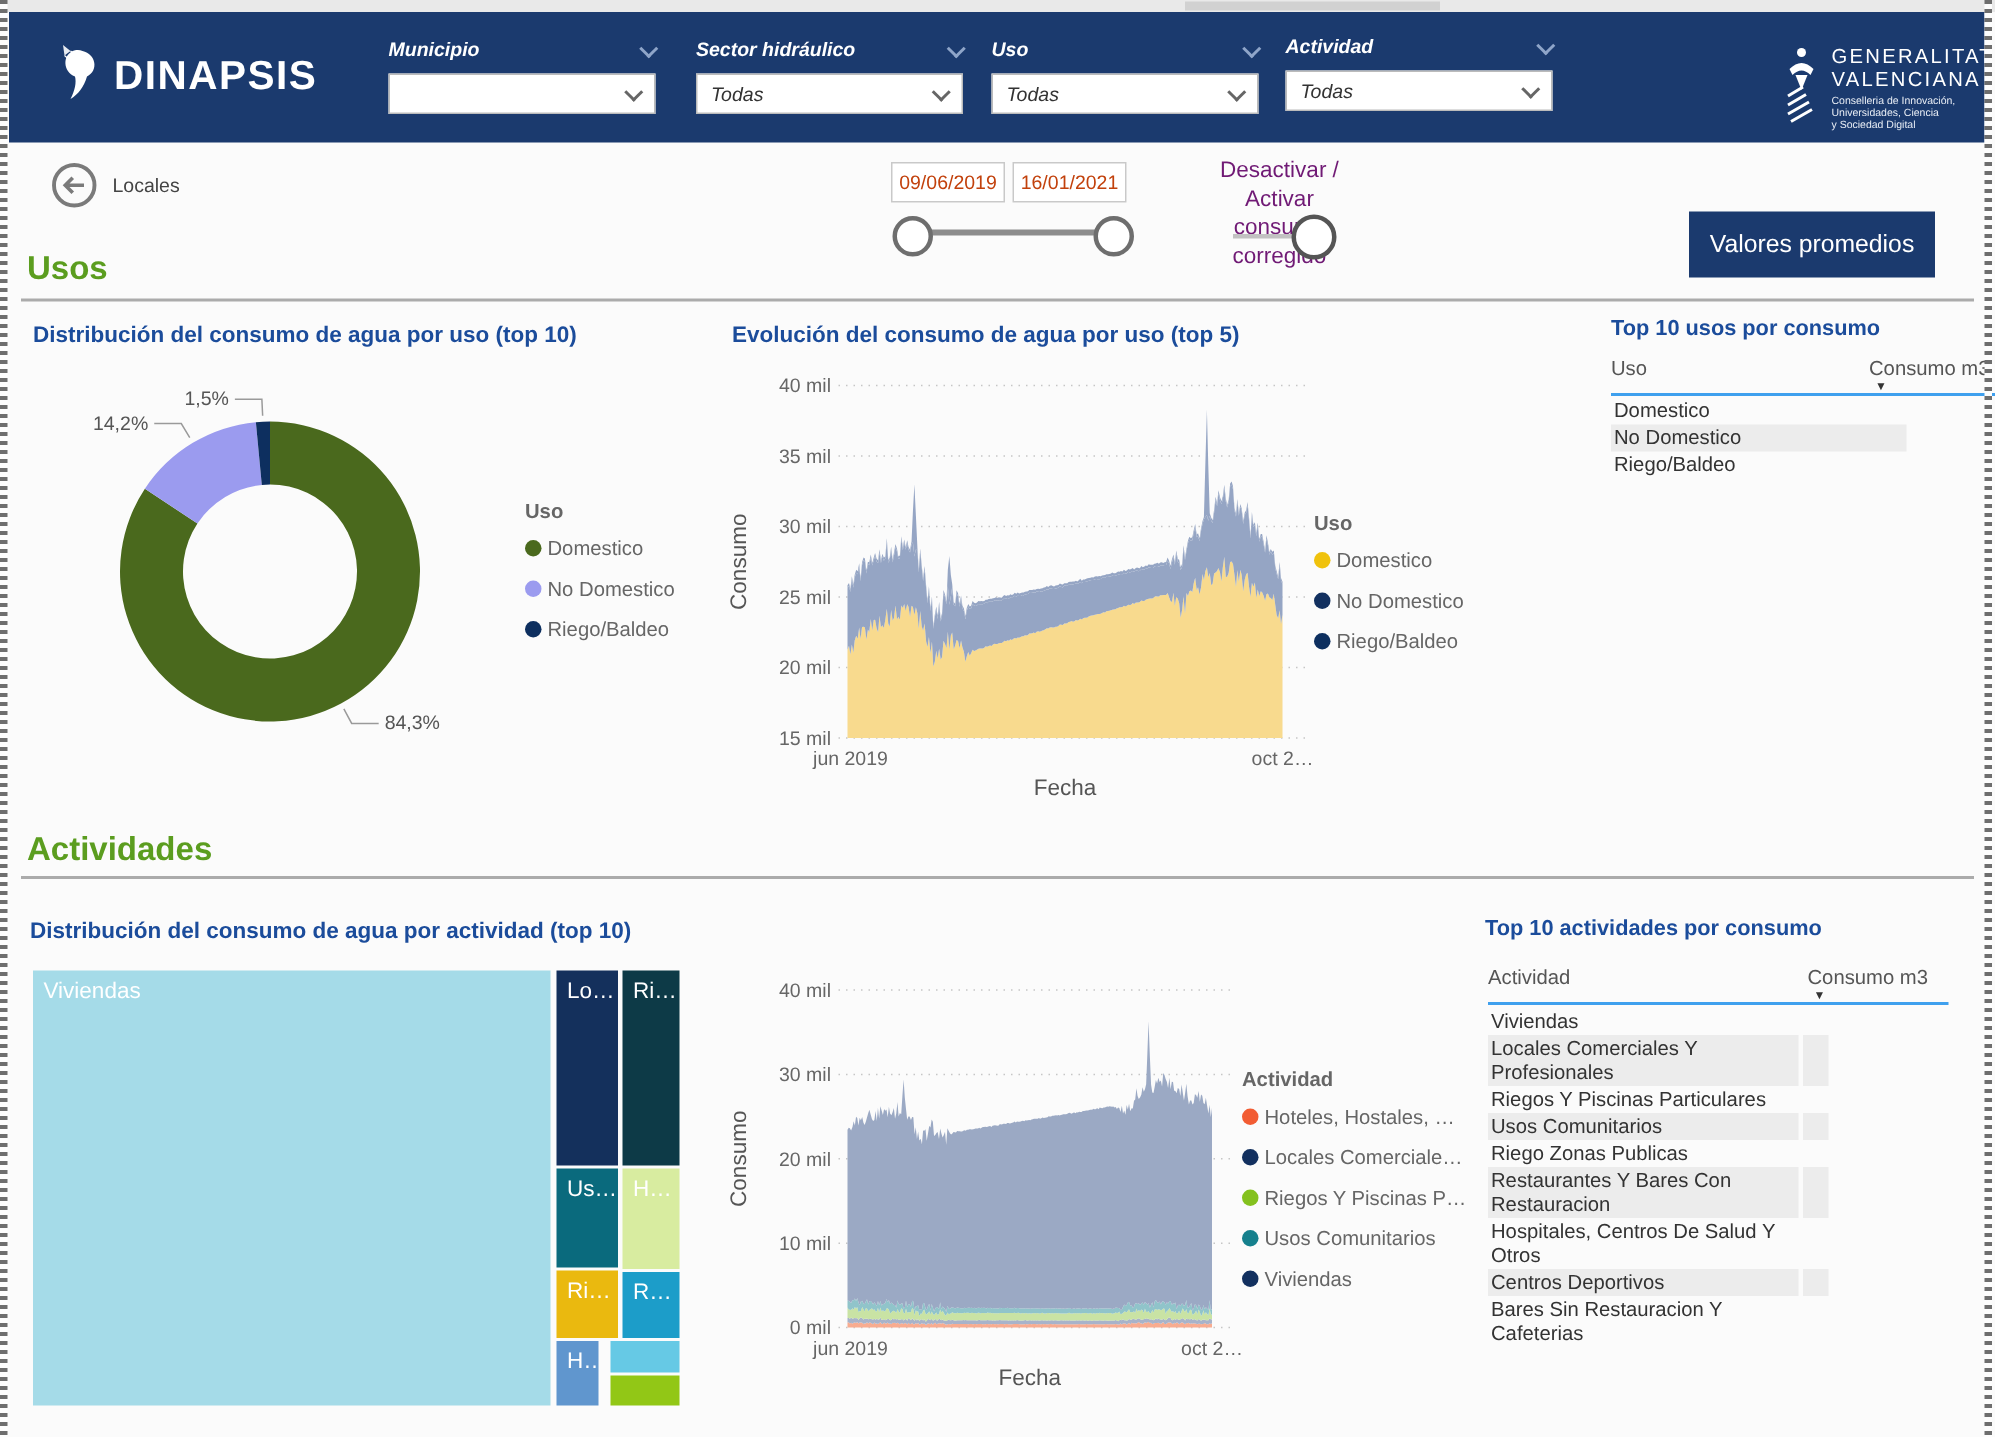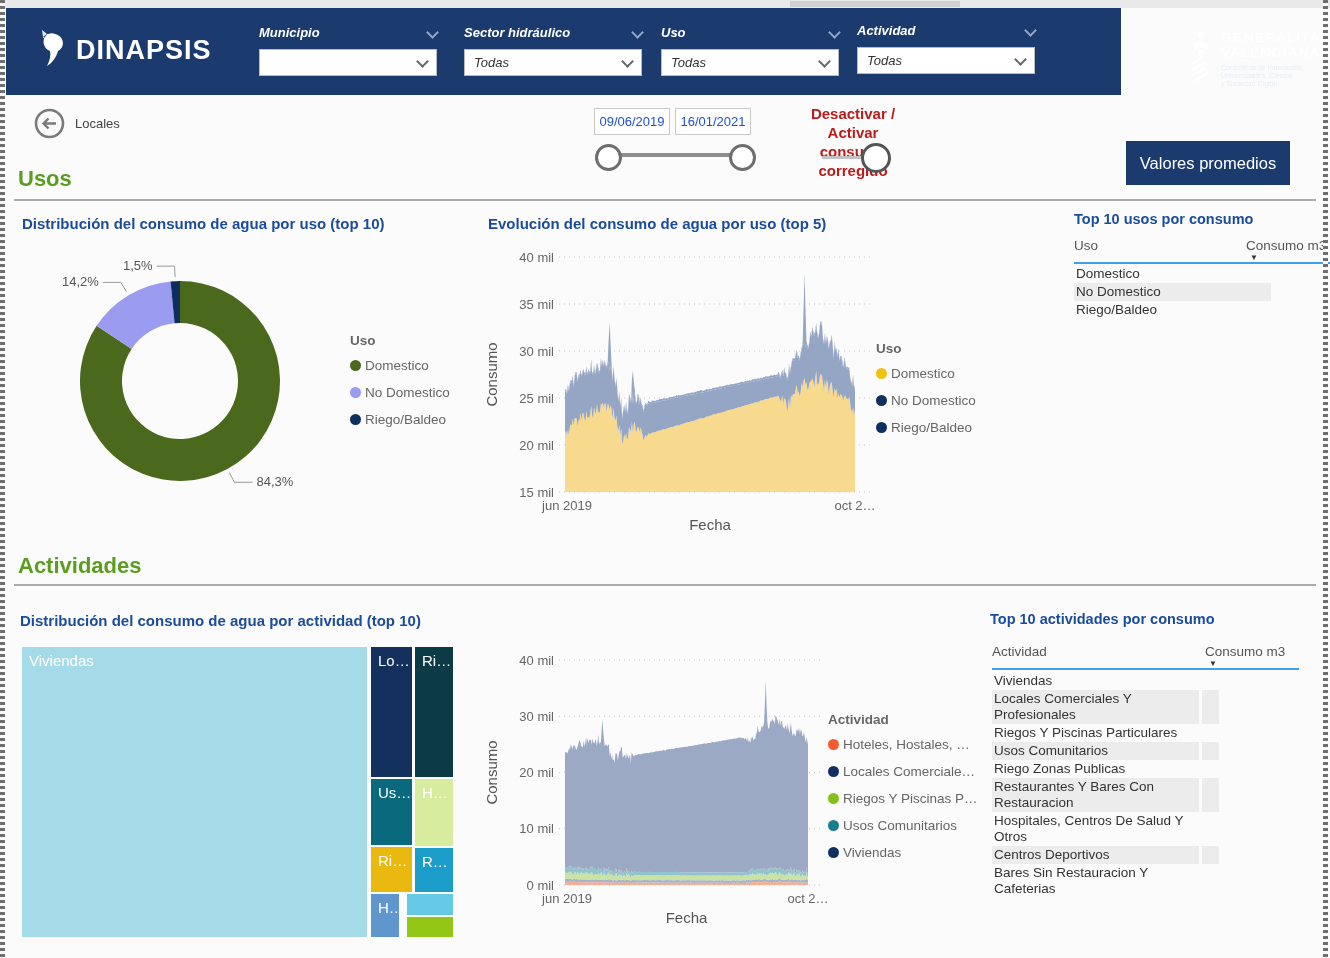--- a/index.html
+++ b/index.html
@@ -2,43 +2,43 @@
 <html><head>
 <meta charset="utf-8">
 <style>
   html,body{margin:0;padding:0;background:#fff;font-family:"Liberation Sans",sans-serif;}
   .page{position:relative;width:1330px;height:958px;background:#fbfbfb;overflow:hidden;outline:1px solid #ccc;}
   .edge{position:absolute;top:0;bottom:0;width:5px;z-index:60;background:repeating-linear-gradient(180deg,#6e6e6e 0 3px,#fdfdfd 3px 6px);}
   .edge.left{left:0}.edge.right{right:2px}
   .topstrip{position:absolute;left:0;top:0;width:1330px;height:8px;background:#e9e9e9;z-index:55;}
   .topthumb{position:absolute;left:790px;top:1px;width:170px;height:6px;background:#d1d1d1;}
   
-  .hdr{position:absolute;left:6px;top:8px;width:1115px;height:87px;background:#1B3A6E;}
+  .hdr{position:absolute;left:6px;top:8px;width:1317px;height:87px;background:#1B3A6E;}
   .logo{position:absolute;left:28px;top:20px;display:flex;align-items:center;color:#fff;}
   .logo .txt{font-size:27px;font-weight:bold;letter-spacing:1px;margin-left:8px;}
   .flt{position:absolute;top:16px;width:178px;font-style:italic;}
   .flt .labrow{display:flex;justify-content:space-between;align-items:center;height:16px;}
   .flt .lab{color:#fff;font-weight:bold;font-size:13px;}
   .chev{width:7px;height:7px;border-right:2px solid #8FA5C9;border-bottom:2px solid #8FA5C9;transform:rotate(45deg);display:inline-block;}
   .fsel{margin-top:9px;height:25px;background:#fff;border:1px solid #bbb;font-size:13px;color:#333;display:flex;align-items:center;justify-content:space-between;padding:0 9px;cursor:pointer;}
   .fsel .chev{border-color:#666;margin-top:-3px;}
   #flt-municipio{left:253px}#flt-sector{left:458px}#flt-uso{left:655px}#flt-actividad{left:851px;top:14px}
   .gva{position:absolute;left:1182px;top:22px;display:flex;color:#fff;}
   .gva .gtxt{margin-left:7px;}
   .gva .g1{font-size:13.5px;letter-spacing:1.5px;line-height:15px;}
   .gva .g2{font-size:7px;line-height:8px;margin-top:4px;color:#e8edf5;}
   
   .volver{position:absolute;left:34px;top:108px;display:flex;align-items:center;cursor:pointer;}
   .volver span{font-size:13px;color:#444;margin-left:10px;}
-  .dateb{position:absolute;top:108px;width:74px;height:25px;background:#fff;border:1px solid #c9c9c9;font-size:13px;color:#1d4ed8;display:flex;align-items:center;justify-content:center;}
+  .dateb{position:absolute;top:108px;width:74px;height:25px;background:#fff;border:1px solid #c9c9c9;font-size:13px;color:#c2410c;display:flex;align-items:center;justify-content:center;}
   #date-start{left:594px}#date-end{left:675px}
   .rtrack{position:absolute;left:605px;top:153px;width:135px;height:4px;background:#8d8d8d;border-radius:2px;}
   .rh{position:absolute;width:21px;height:21px;border-radius:50%;background:#fff;border:3px solid #6e6e6e;top:144px;cursor:pointer;}
   #rh1{left:595px}#rh2{left:729px}
-  .tglbl{position:absolute;left:790px;top:104px;width:126px;text-align:center;font-size:15px;color:#b91c1c;line-height:19px;font-weight:bold;}
+  .tglbl{position:absolute;left:790px;top:104px;width:126px;text-align:center;font-size:15px;color:#701a75;line-height:19px;}
   .tgtrack{position:absolute;left:822px;top:156px;width:54px;height:3px;background:#c2c2c2;}
   .tghandle{position:absolute;left:861px;top:143px;width:24px;height:24px;border-radius:50%;background:#fff;border:3px solid #555;cursor:pointer;}
   .btn{position:absolute;top:141px;height:44px;background:#1B3A6E;color:#fff;font-size:16.5px;display:flex;align-items:center;justify-content:center;cursor:pointer;}
   #btn-abs{left:948px;width:172px}#btn-prom{left:1126px;width:164px}
   
   .sechead{position:absolute;left:18px;font-size:22px;font-weight:bold;color:#5B9D1F;}
   #h-usos{top:166px}#h-act{top:553px}
   .secline{position:absolute;left:14px;width:1302px;border-top:2px solid #ababab;}
   #l-usos{top:199px}#l-act{top:584px}
   .panel{position:absolute;background:transparent;}

